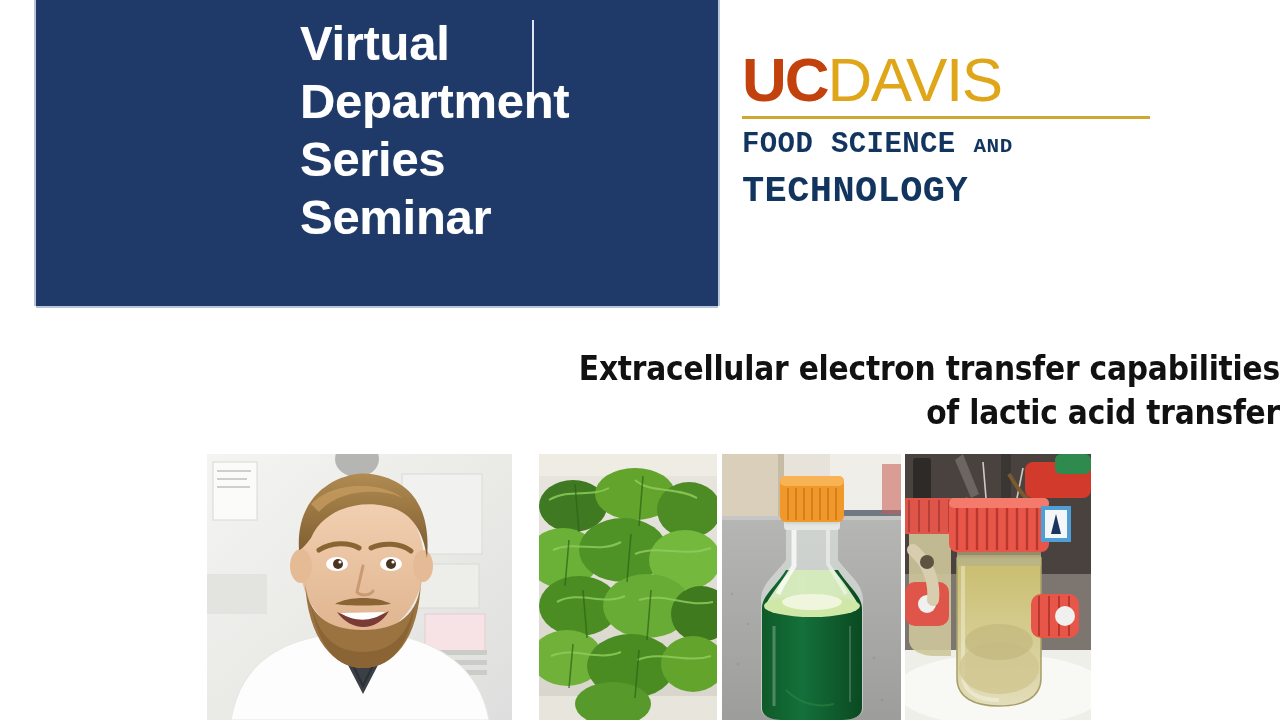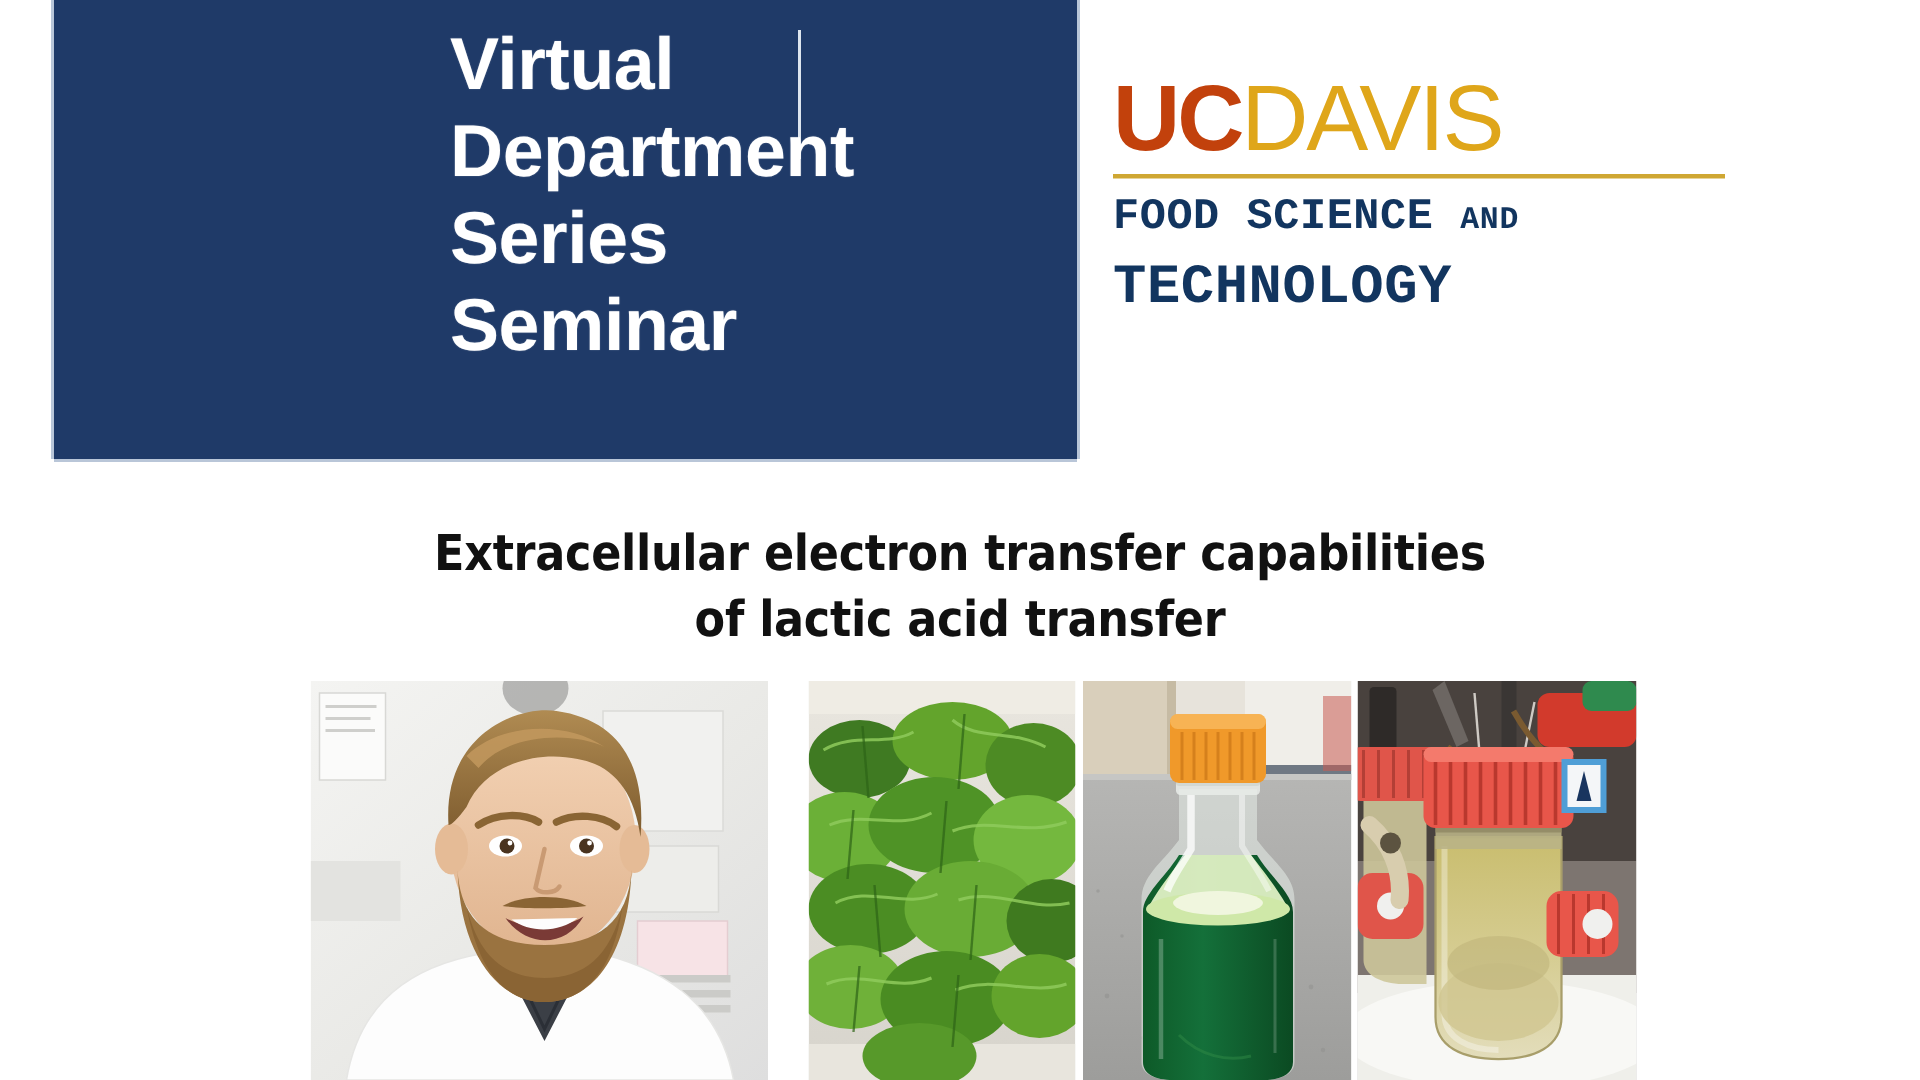--- a/index.html
+++ b/index.html
@@ -111,21 +111,21 @@
     white-space: nowrap;
     margin-top: 12px;
   }
 
   
   #seminar-title {
     position: absolute;
     left: 0;
     top: 347px;
     width: 1280px;
-    text-align: center;
+    text-align: right;
     color: #111111;
   }
   #seminar-title .tline {
     display: block;
     font-family: "DejaVu Sans Condensed", "Liberation Sans Narrow", "Liberation Sans", sans-serif;
     font-weight: bold;
     font-size: 33px;
     line-height: 44px;
     letter-spacing: -0.2px;
     color: #111111;

